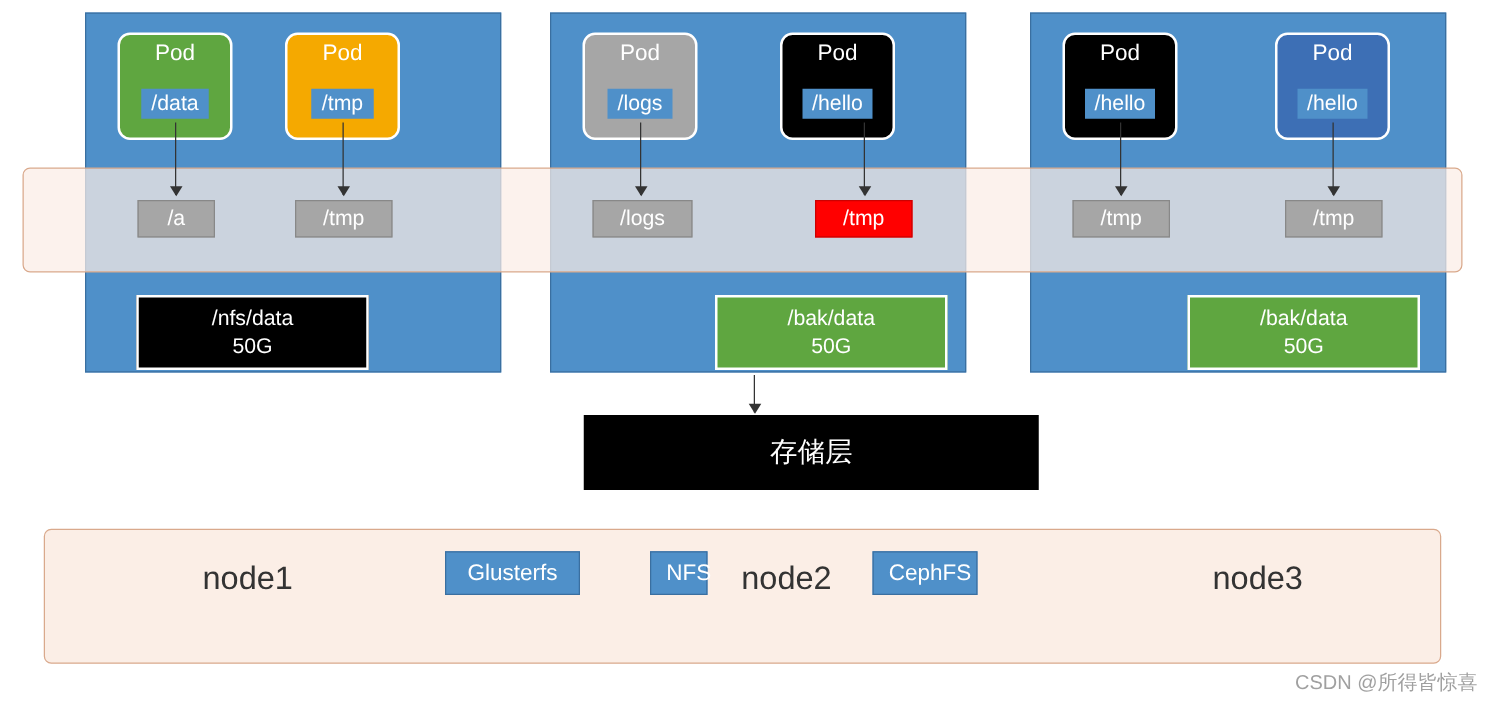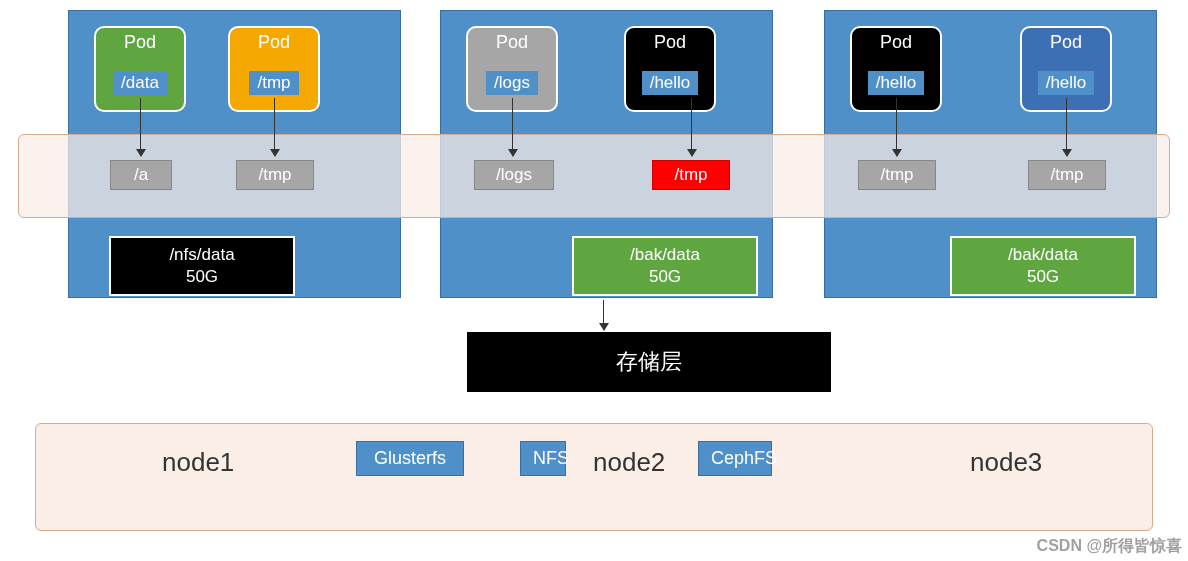--- a/index.html
+++ b/index.html
@@ -115,21 +115,20 @@
     position: absolute;
     font-size: 26px;
     color: #333;
   }
   .watermark {
     position: absolute;
     right: 6px;
     bottom: 4px;
     color: rgba(120,120,120,0.7);
     font-size: 16px;
-    font-weight: bold;
   }
 </style>
 </head>
 <body>
 
 <div class="node-box" style="left:68px; top:10px; width:333px; height:288px;"></div>
 
 <div class="node-box" style="left:440px; top:10px; width:333px; height:288px;"></div>
 
 <div class="node-box" style="left:824px; top:10px; width:333px; height:288px;"></div>
@@ -195,15 +194,15 @@
 <div class="storage-layer" style="left:421px; top:332px; width:364px; height:60px;margin-left:46px;">存储层</div>
 
 <div class="bottom-band"></div>
 
 <div class="node-label" style="left:162px; top:447px;">node1</div>
 <div class="node-label" style="left:593px; top:447px;">node2</div>
 <div class="node-label" style="left:970px; top:447px;">node3</div>
 
 <div class="fs-box" style="left:356px; top:441px; width:108px;">Glusterfs</div>
 <div class="fs-box" style="left:520px; top:441px; width:46px;">NFS</div>
-<div class="fs-box" style="left:698px; top:441px; width:74px;">CephFS</div>
+<div class="fs-box" style="left:698px; top:441px; width:84px;">CephFS</div>
 
 <div class="watermark">CSDN @所得皆惊喜</div>
 
 </body></html>

